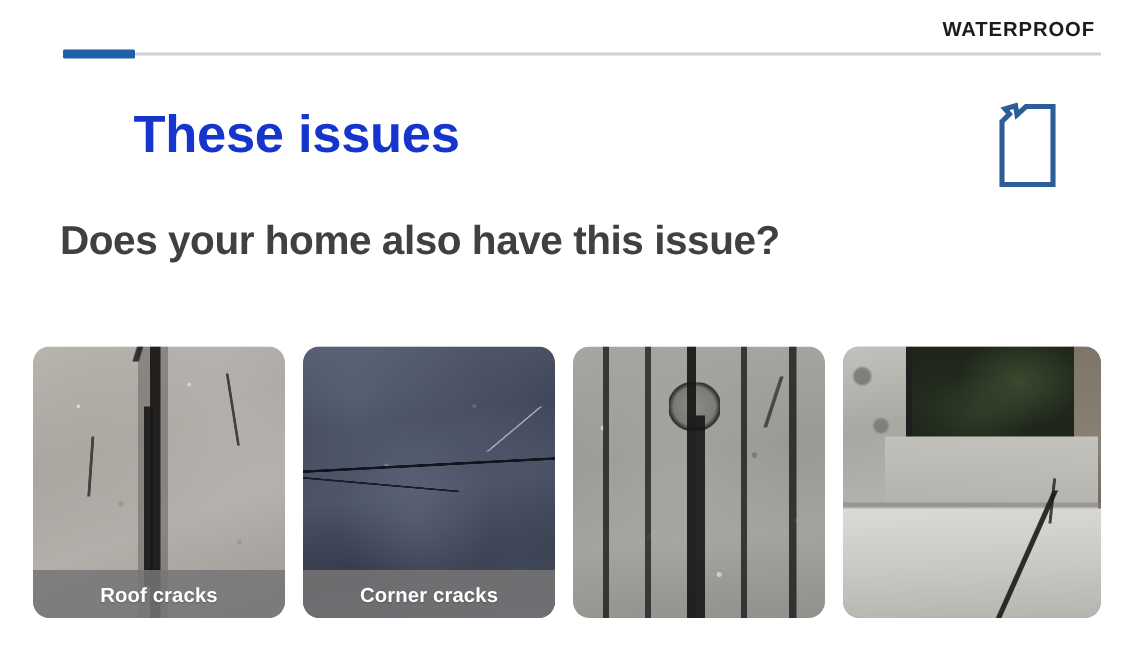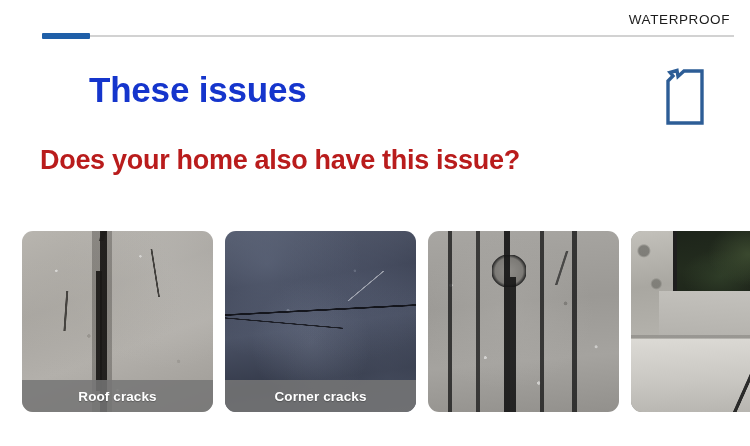--- a/index.html
+++ b/index.html
@@ -27,21 +27,21 @@
     left: 0;
     top: 0;
     width: 750px;
     height: 46px;
   }
   .header-label {
     position: absolute;
     right: 20px;
     top: 12px;
     font-size: 13.5px;
-    font-weight: 400;
+    font-weight: 700;
     letter-spacing: 0.6px;
     color: #1c1c1c;
     font-family: "Liberation Sans", sans-serif;
     white-space: nowrap;
   }
   .header-rule {
     position: absolute;
     left: 42px;
     top: 35px;
     width: 692px;
@@ -70,21 +70,21 @@
     line-height: 1.05;
     white-space: nowrap;
     margin-left: 47px;
   }
   .title-sub {
     position: absolute;
     left: 40px;
     top: 146px;
     font-size: 27px;
     font-weight: bold;
-    color: #b91c1c;
+    color: #404040;
     letter-spacing: -0.3px;
     line-height: 1.1;
     white-space: nowrap;
   }
 
   
   .corner-icon {
     position: absolute;
     left: 664px;
     top: 68px;
@@ -103,21 +103,20 @@
     display: flex;
     gap: 12px;
   }
   .card {
     position: relative;
     width: 168px;
     height: 181px;
     border-radius: 11px;
     overflow: hidden;
     flex: 0 0 auto;
-    padding-left: 23px;
   }
   .card:last-child { width: 172px; }
 
   .card-photo {
     position: absolute;
     inset: 0;
     background-color: #9a9a9a;
   }
 
   .card-caption {

